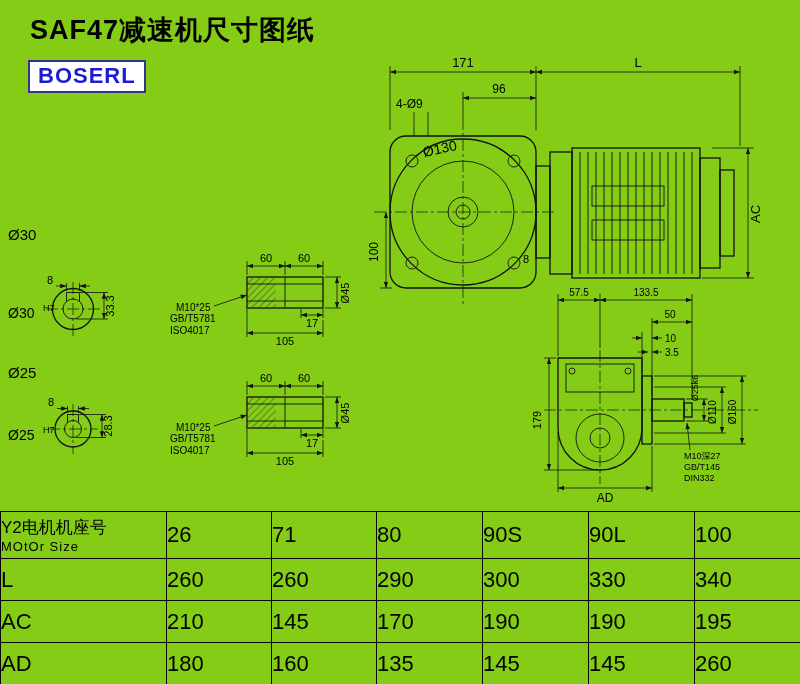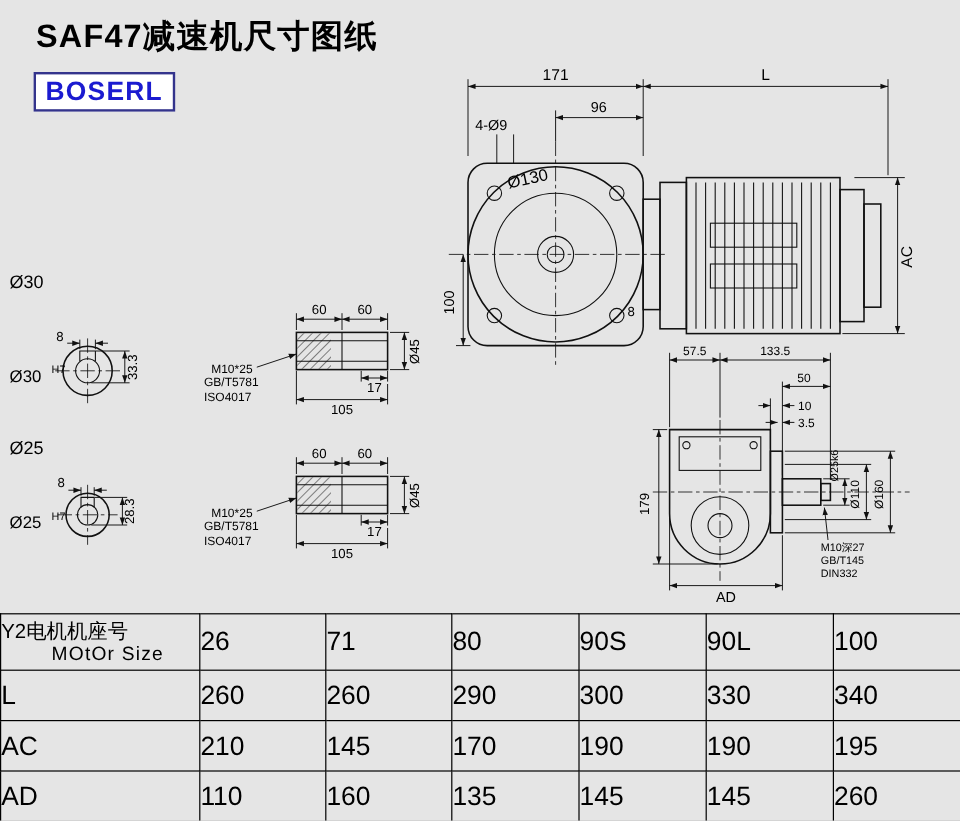--- a/index.html
+++ b/index.html
@@ -1,32 +1,32 @@
 <!DOCTYPE html>
 <html><head>
 <meta charset="utf-8">
 <style>
   * { margin:0; padding:0; box-sizing:border-box; }
   html,body { width:800px; height:684px; background:#fff; font-family:"Liberation Sans",sans-serif; }
-  #stage { position:relative; width:800px; height:684px; background:#e5e5e5; overflow:hidden; }
+  #stage { position:relative; width:800px; height:684px; background:#84cc16; overflow:hidden; }
   .title { position:absolute; left:30px; top:12px; font-size:27px; font-weight:bold; color:#000; letter-spacing:1px; }
   .logo  { position:absolute; left:28px; top:60px; border:2px solid #34348c; color:#1b1bd0;
            font-size:22px; font-weight:bold; padding:1px 8px 2px; background:#fff; letter-spacing:1px; }
   svg.drawing { position:absolute; left:0; top:0; }
   .ol  { fill:none; stroke:#111; stroke-width:1.3; }
   .tl  { fill:none; stroke:#111; stroke-width:0.9; }
   .dim { fill:none; stroke:#111; stroke-width:0.8; }
   .cl  { fill:none; stroke:#111; stroke-width:0.7; stroke-dasharray:12 3 3 3; }
   .lbl { fill:#000; font-family:"Liberation Sans",sans-serif; }
   .spec-table { position:absolute; left:0; top:511px; width:800px; height:173px;
                 border-collapse:collapse; table-layout:fixed; }
   .spec-table td { border:1px solid #000; text-align:left; vertical-align:middle;
                    font-size:22px; color:#000; padding:0; }
   .hdr-cn { display:block; font-size:17px; line-height:1.2; margin-top:2px; }
-  .hdr-en { display:block; font-size:16px; letter-spacing:1px;padding-left:42px; }
+  .hdr-en { display:block; font-size:13px; letter-spacing:1px; }
 </style>
 </head>
 <body>
 
 <div id="stage">
 
   <div class="title">SAF47减速机尺寸图纸</div>
   <div class="logo">BOSERL</div>
 
   <svg class="drawing" width="800" height="511" viewBox="0 0 800 511">
@@ -367,21 +367,21 @@
         <td class="rowlabel">AC</td>
         <td>210</td>
         <td>145</td>
         <td>170</td>
         <td>190</td>
         <td>190</td>
         <td>195</td>
       </tr>
       <tr style="height:42px">
         <td class="rowlabel">AD</td>
-        <td>110</td>
+        <td>180</td>
         <td>160</td>
         <td>135</td>
         <td>145</td>
         <td>145</td>
         <td>260</td>
       </tr>
     </tbody>
   </table>
 
 </div>

